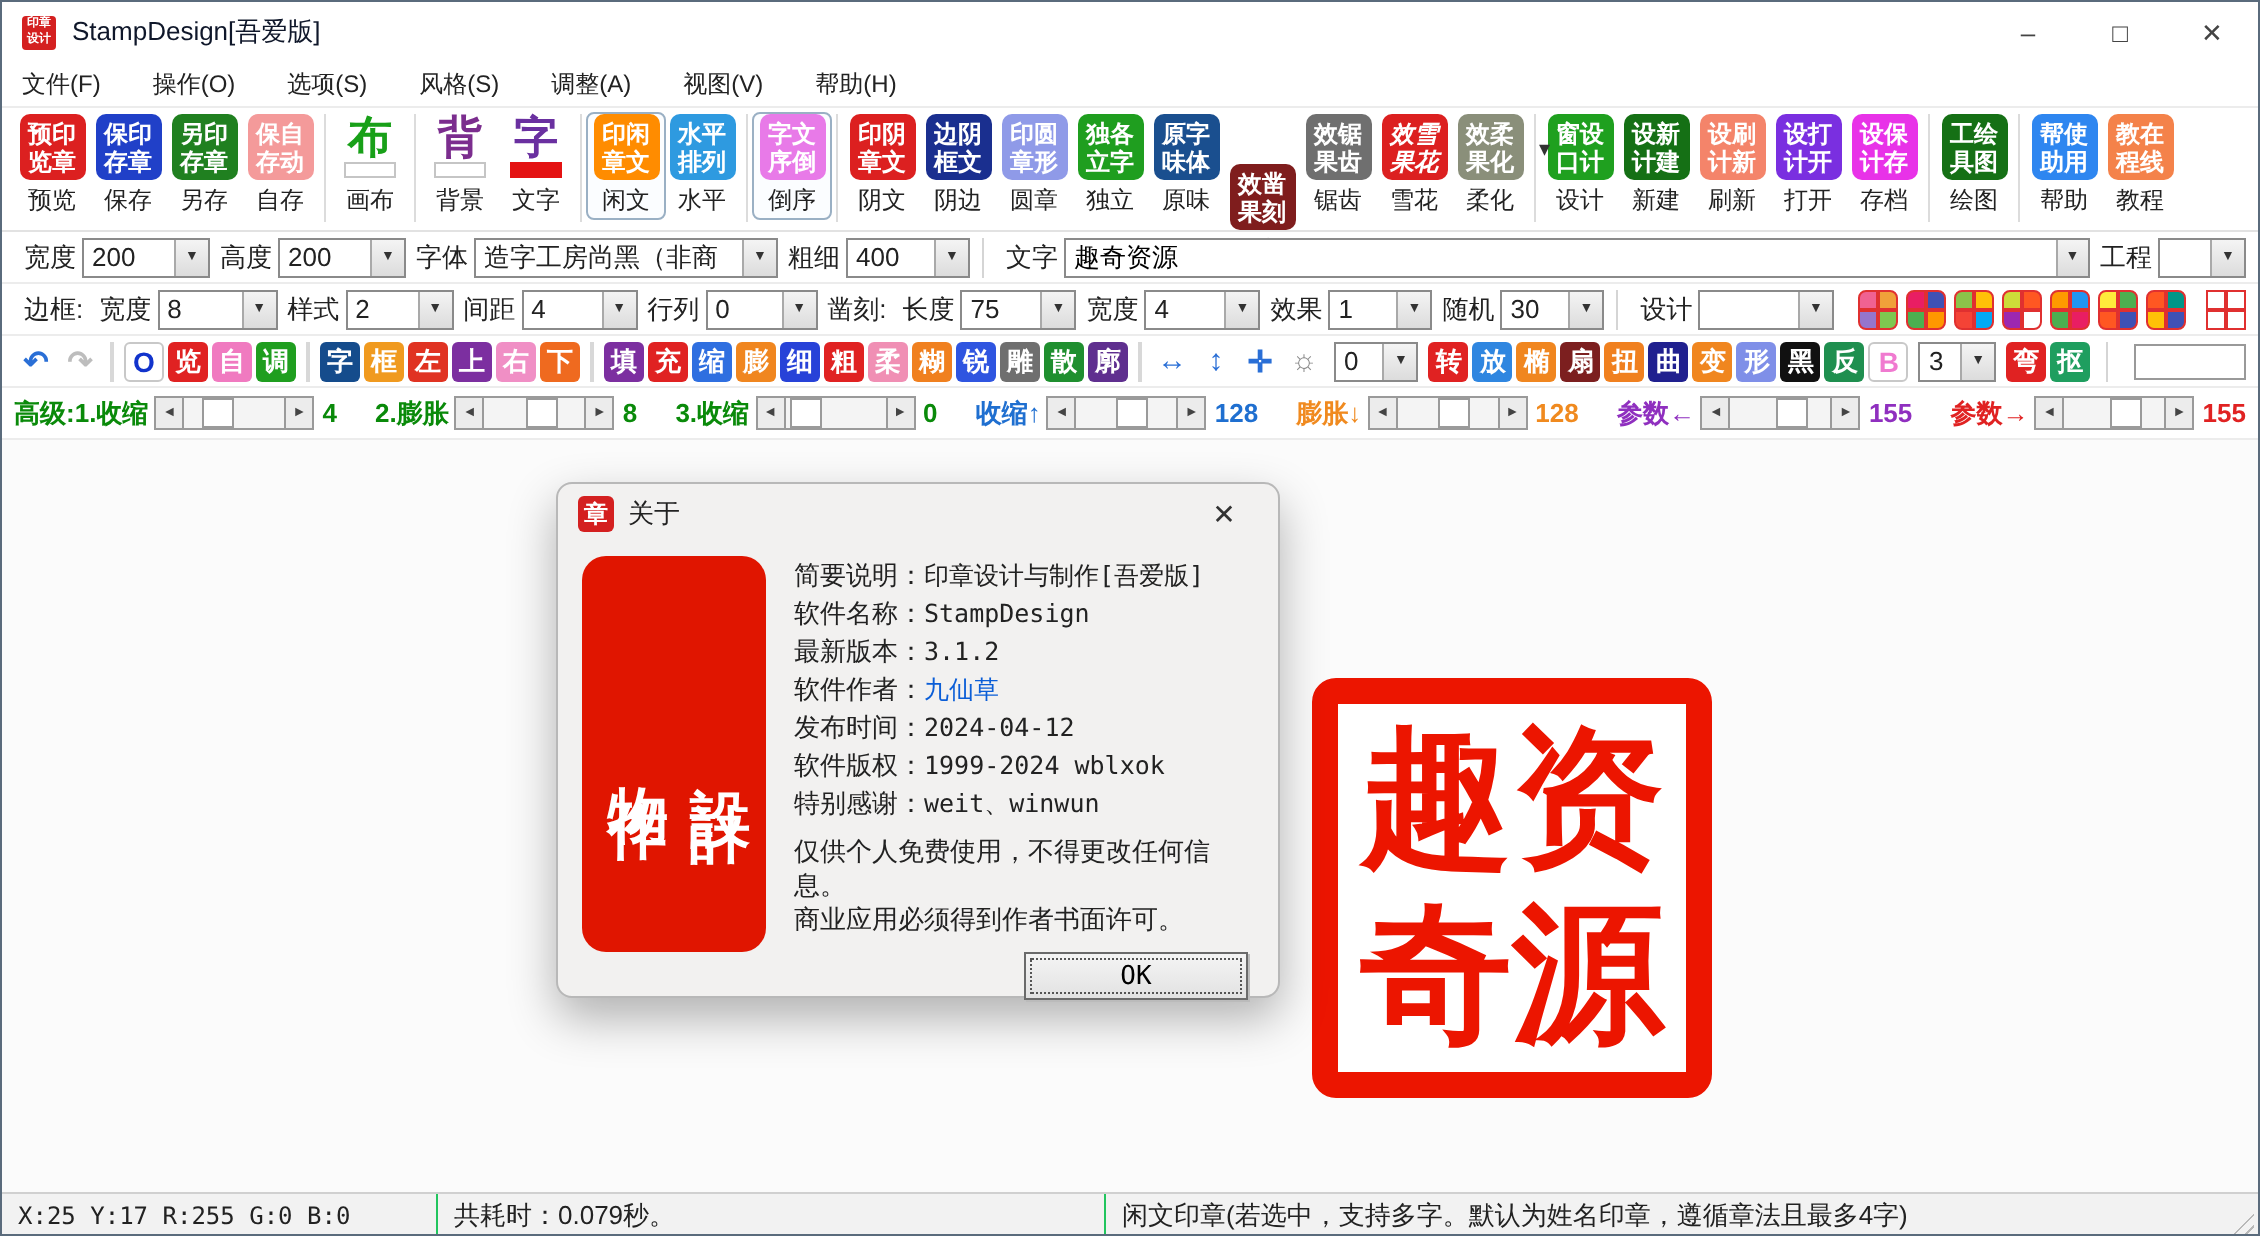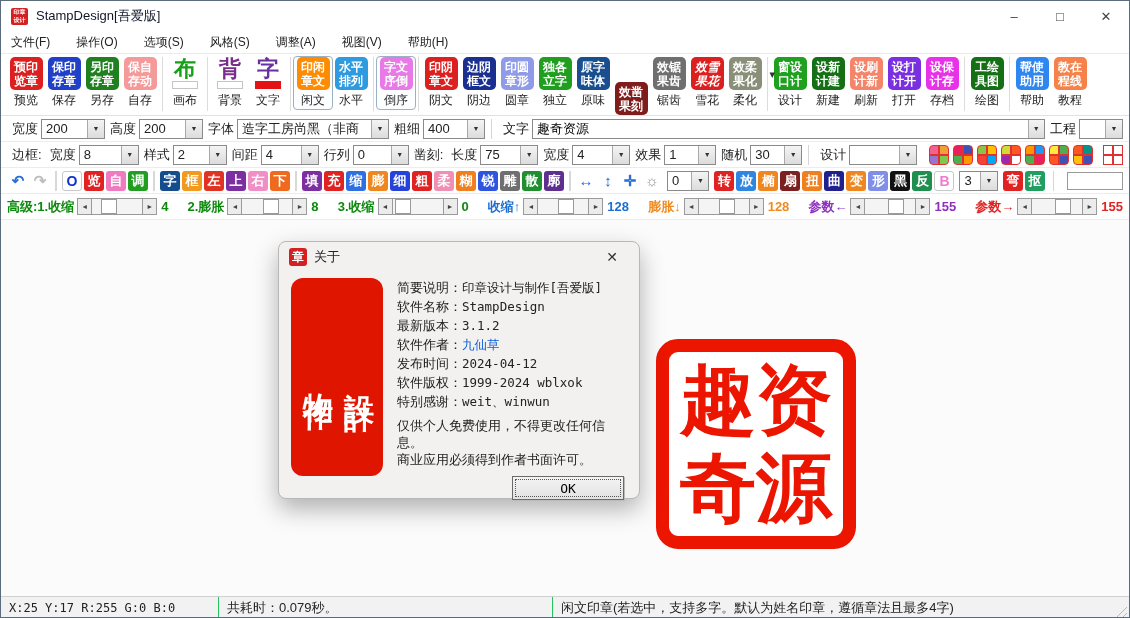--- a/index.html
+++ b/index.html
@@ -70,21 +70,21 @@
           font-size:7px;color:#444;}
   .strack{width:50px;height:17px;border-top:1px solid #9a9a9a;border-bottom:1px solid #9a9a9a;
           background:#f4f4f4;position:relative;}
   .sthumb{position:absolute;top:0;width:16px;height:15px;background:#fff;border:1px solid #9a9a9a;}
   .sval{font-weight:bold;font-size:13px;margin-left:4px;}
   .adv-label{color:#0a8a0a;font-weight:bold;}
   
   .workarea{position:relative;height:376px;background:#fbfbfb;}
   
   .bigstamp{position:absolute;left:655px;top:119px;width:200px;height:210px;border:13px solid #ec1500;
-            border-radius:22px;display:flex;flex-direction:column;justify-content:space-evenly;background:#fff;}
+            border-radius:12px;display:flex;flex-direction:column;justify-content:space-evenly;background:#fff;}
   .bigstamp .srowline{display:flex;justify-content:space-evenly;color:#ec1500;font-weight:bold;
             font-size:76px;line-height:80px;letter-spacing:0;}
   
   .dialog{position:absolute;left:277px;top:21px;width:362px;height:258px;background:#f2f1f0;
           border:1px solid #b8b8b8;border-radius:8px;box-shadow:0 10px 24px rgba(0,0,0,.3);font-size:13px;}
   .dlg-title{height:30px;display:flex;align-items:center;padding:0 10px;}
   .dlg-icon{width:18px;height:18px;background:#d42020;border-radius:3px;color:#fff;display:grid;
             place-items:center;font-size:12px;font-weight:bold;}
   .dlg-title-text{margin-left:7px;}
   .dlg-close{margin-left:auto;width:34px;text-align:center;font-size:14px;color:#333;}

